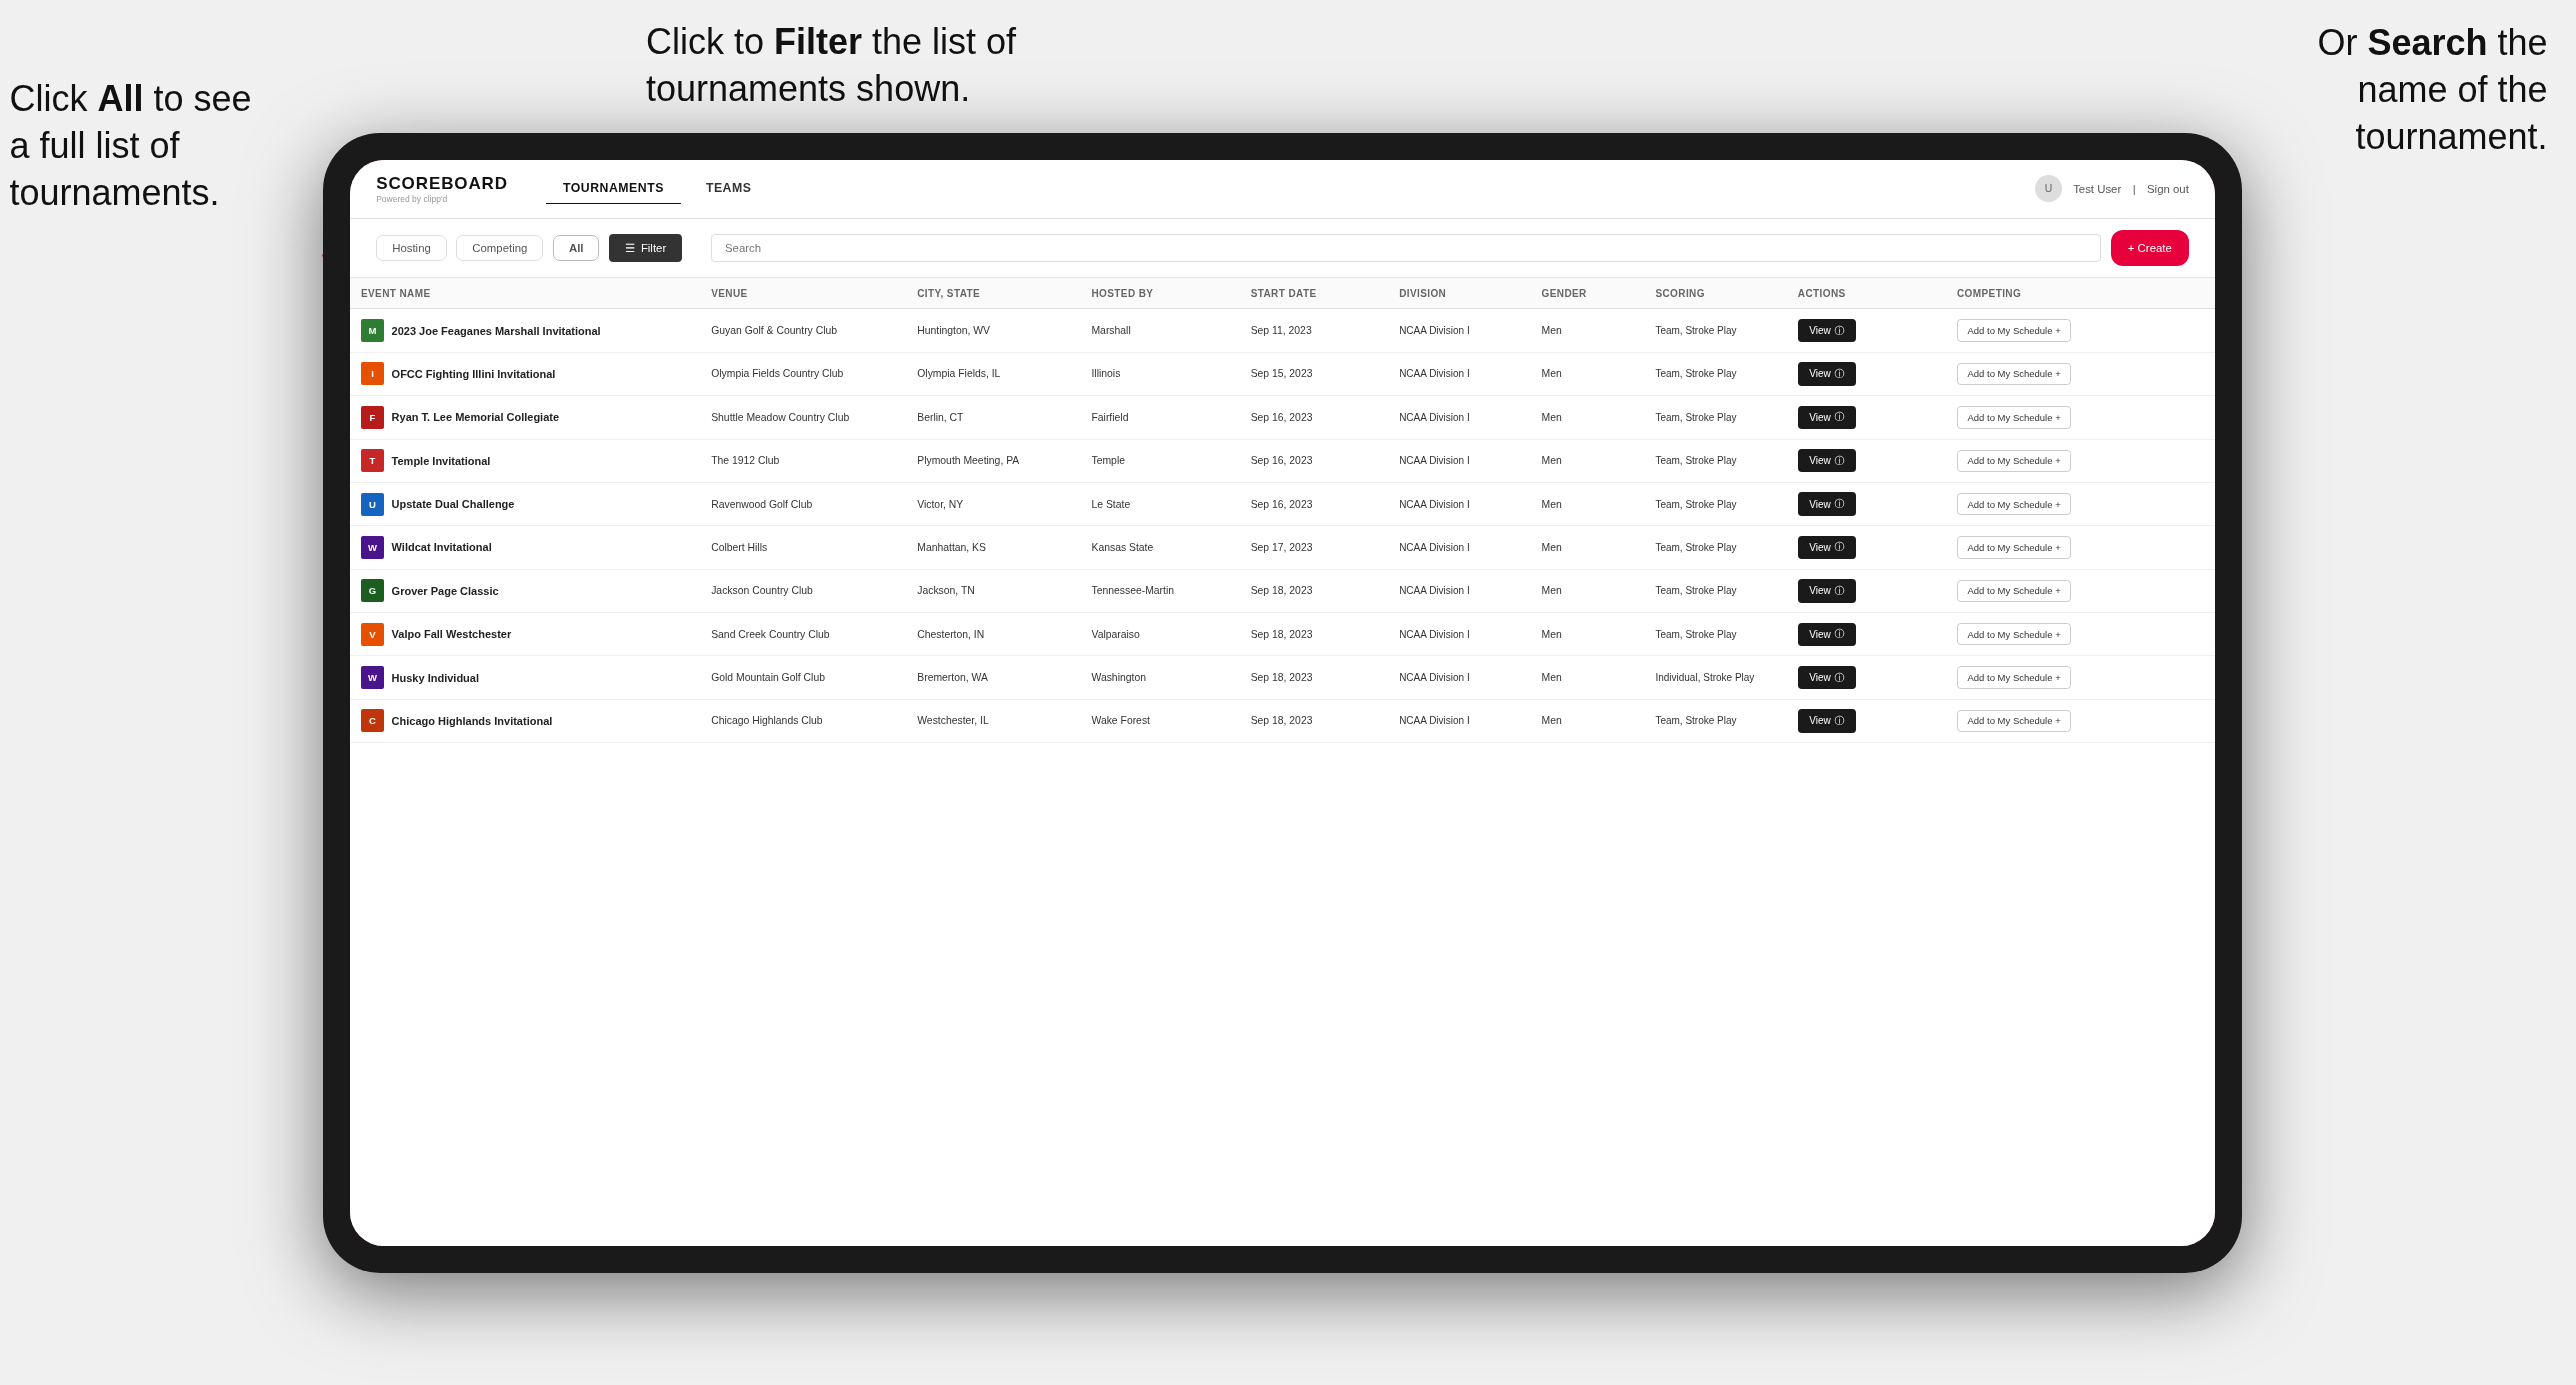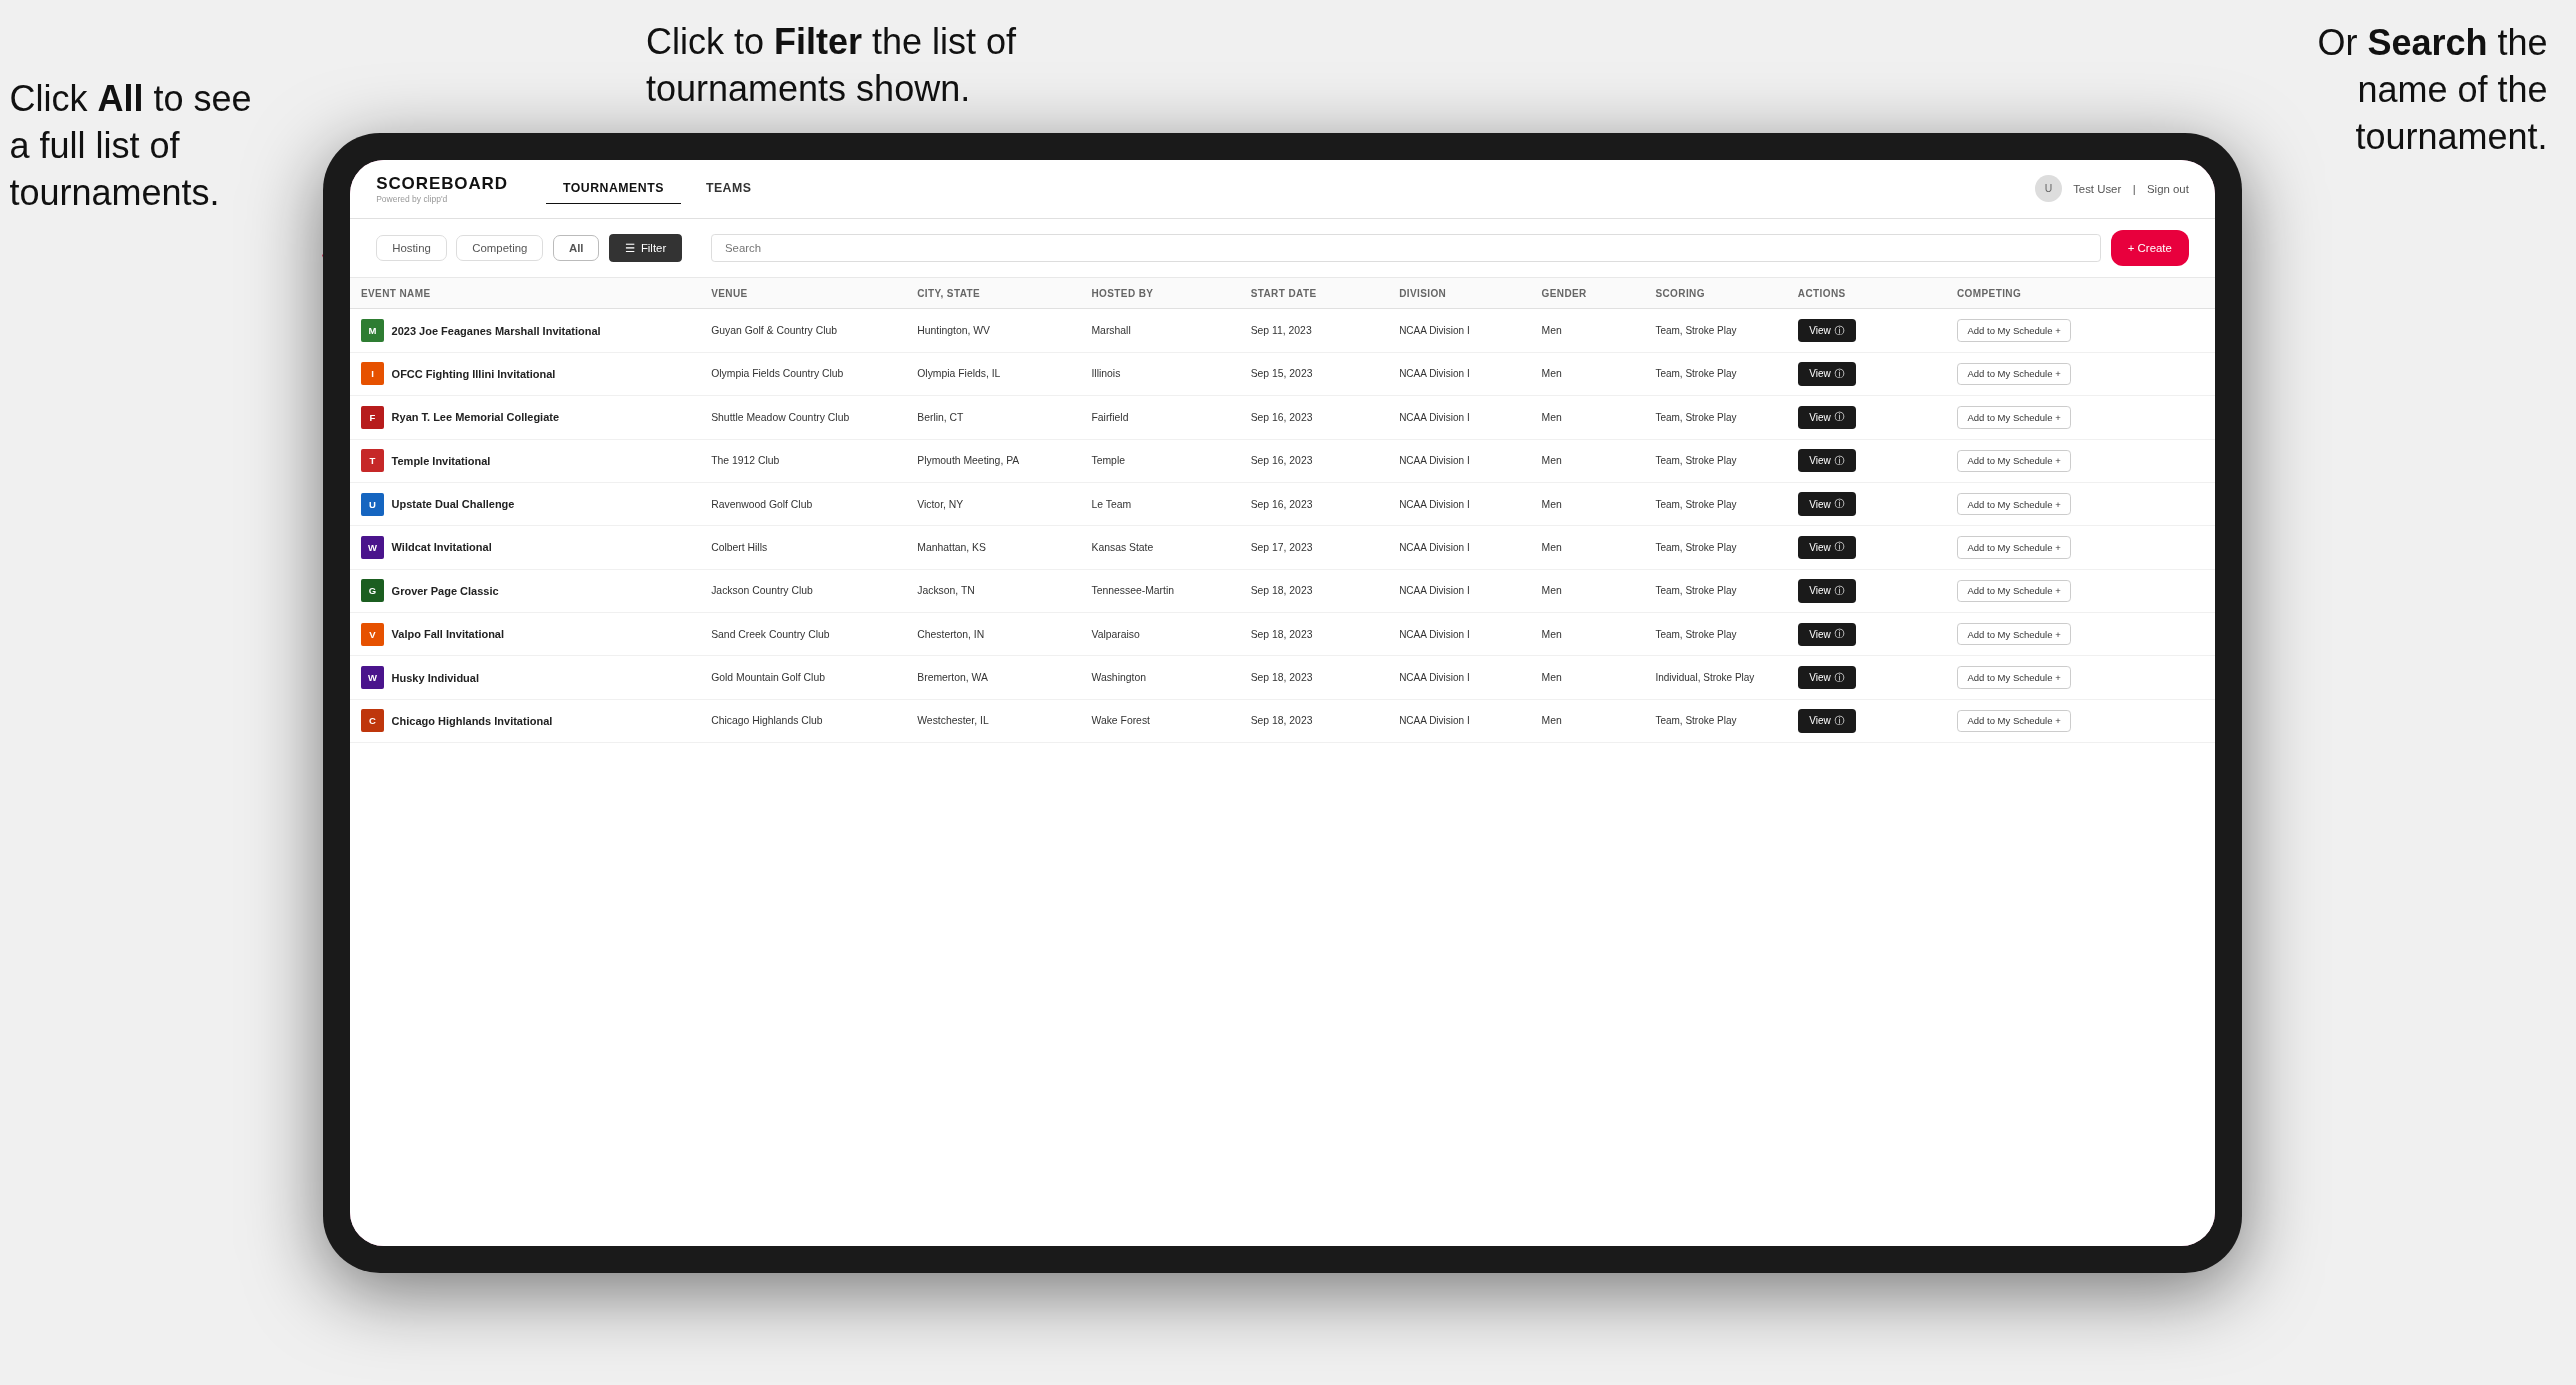--- a/index.html
+++ b/index.html
@@ -499,21 +499,21 @@
             </tr>
             <tr>
               <td class="col-event">
     <div class="event-name-cell">
       <div class="team-logo" style="background:#1565c0">U</div>
       <span class="event-name-text">Upstate Dual Challenge</span>
     </div>
               </td>
               <td class="col-venue">Ravenwood Golf Club</td>
               <td class="col-city">Victor, NY</td>
-              <td class="col-hosted">Le Team</td>
+              <td class="col-hosted">Le State</td>
               <td class="col-date">Sep 16, 2023</td>
               <td class="col-division"><span class="division-text">NCAA Division I</span></td>
               <td class="col-gender">Men</td>
               <td class="col-scoring"><span class="scoring-text">Team, Stroke Play</span></td>
               <td class="col-actions">
     <div class="actions-cell">
       <button class="view-btn">
         View <span>ⓘ</span>
       </button>
     </div>
@@ -563,21 +563,21 @@
         View <span>ⓘ</span>
       </button>
     </div>
               </td>
               <td class="col-competing competing-cell"><button class="add-schedule-btn">Add to My Schedule +</button></td>
             </tr>
             <tr>
               <td class="col-event">
     <div class="event-name-cell">
       <div class="team-logo" style="background:#e65100">V</div>
-      <span class="event-name-text">Valpo Fall Invitational</span>
+      <span class="event-name-text">Valpo Fall Westchester</span>
     </div>
               </td>
               <td class="col-venue">Sand Creek Country Club</td>
               <td class="col-city">Chesterton, IN</td>
               <td class="col-hosted">Valparaiso</td>
               <td class="col-date">Sep 18, 2023</td>
               <td class="col-division"><span class="division-text">NCAA Division I</span></td>
               <td class="col-gender">Men</td>
               <td class="col-scoring"><span class="scoring-text">Team, Stroke Play</span></td>
               <td class="col-actions">

